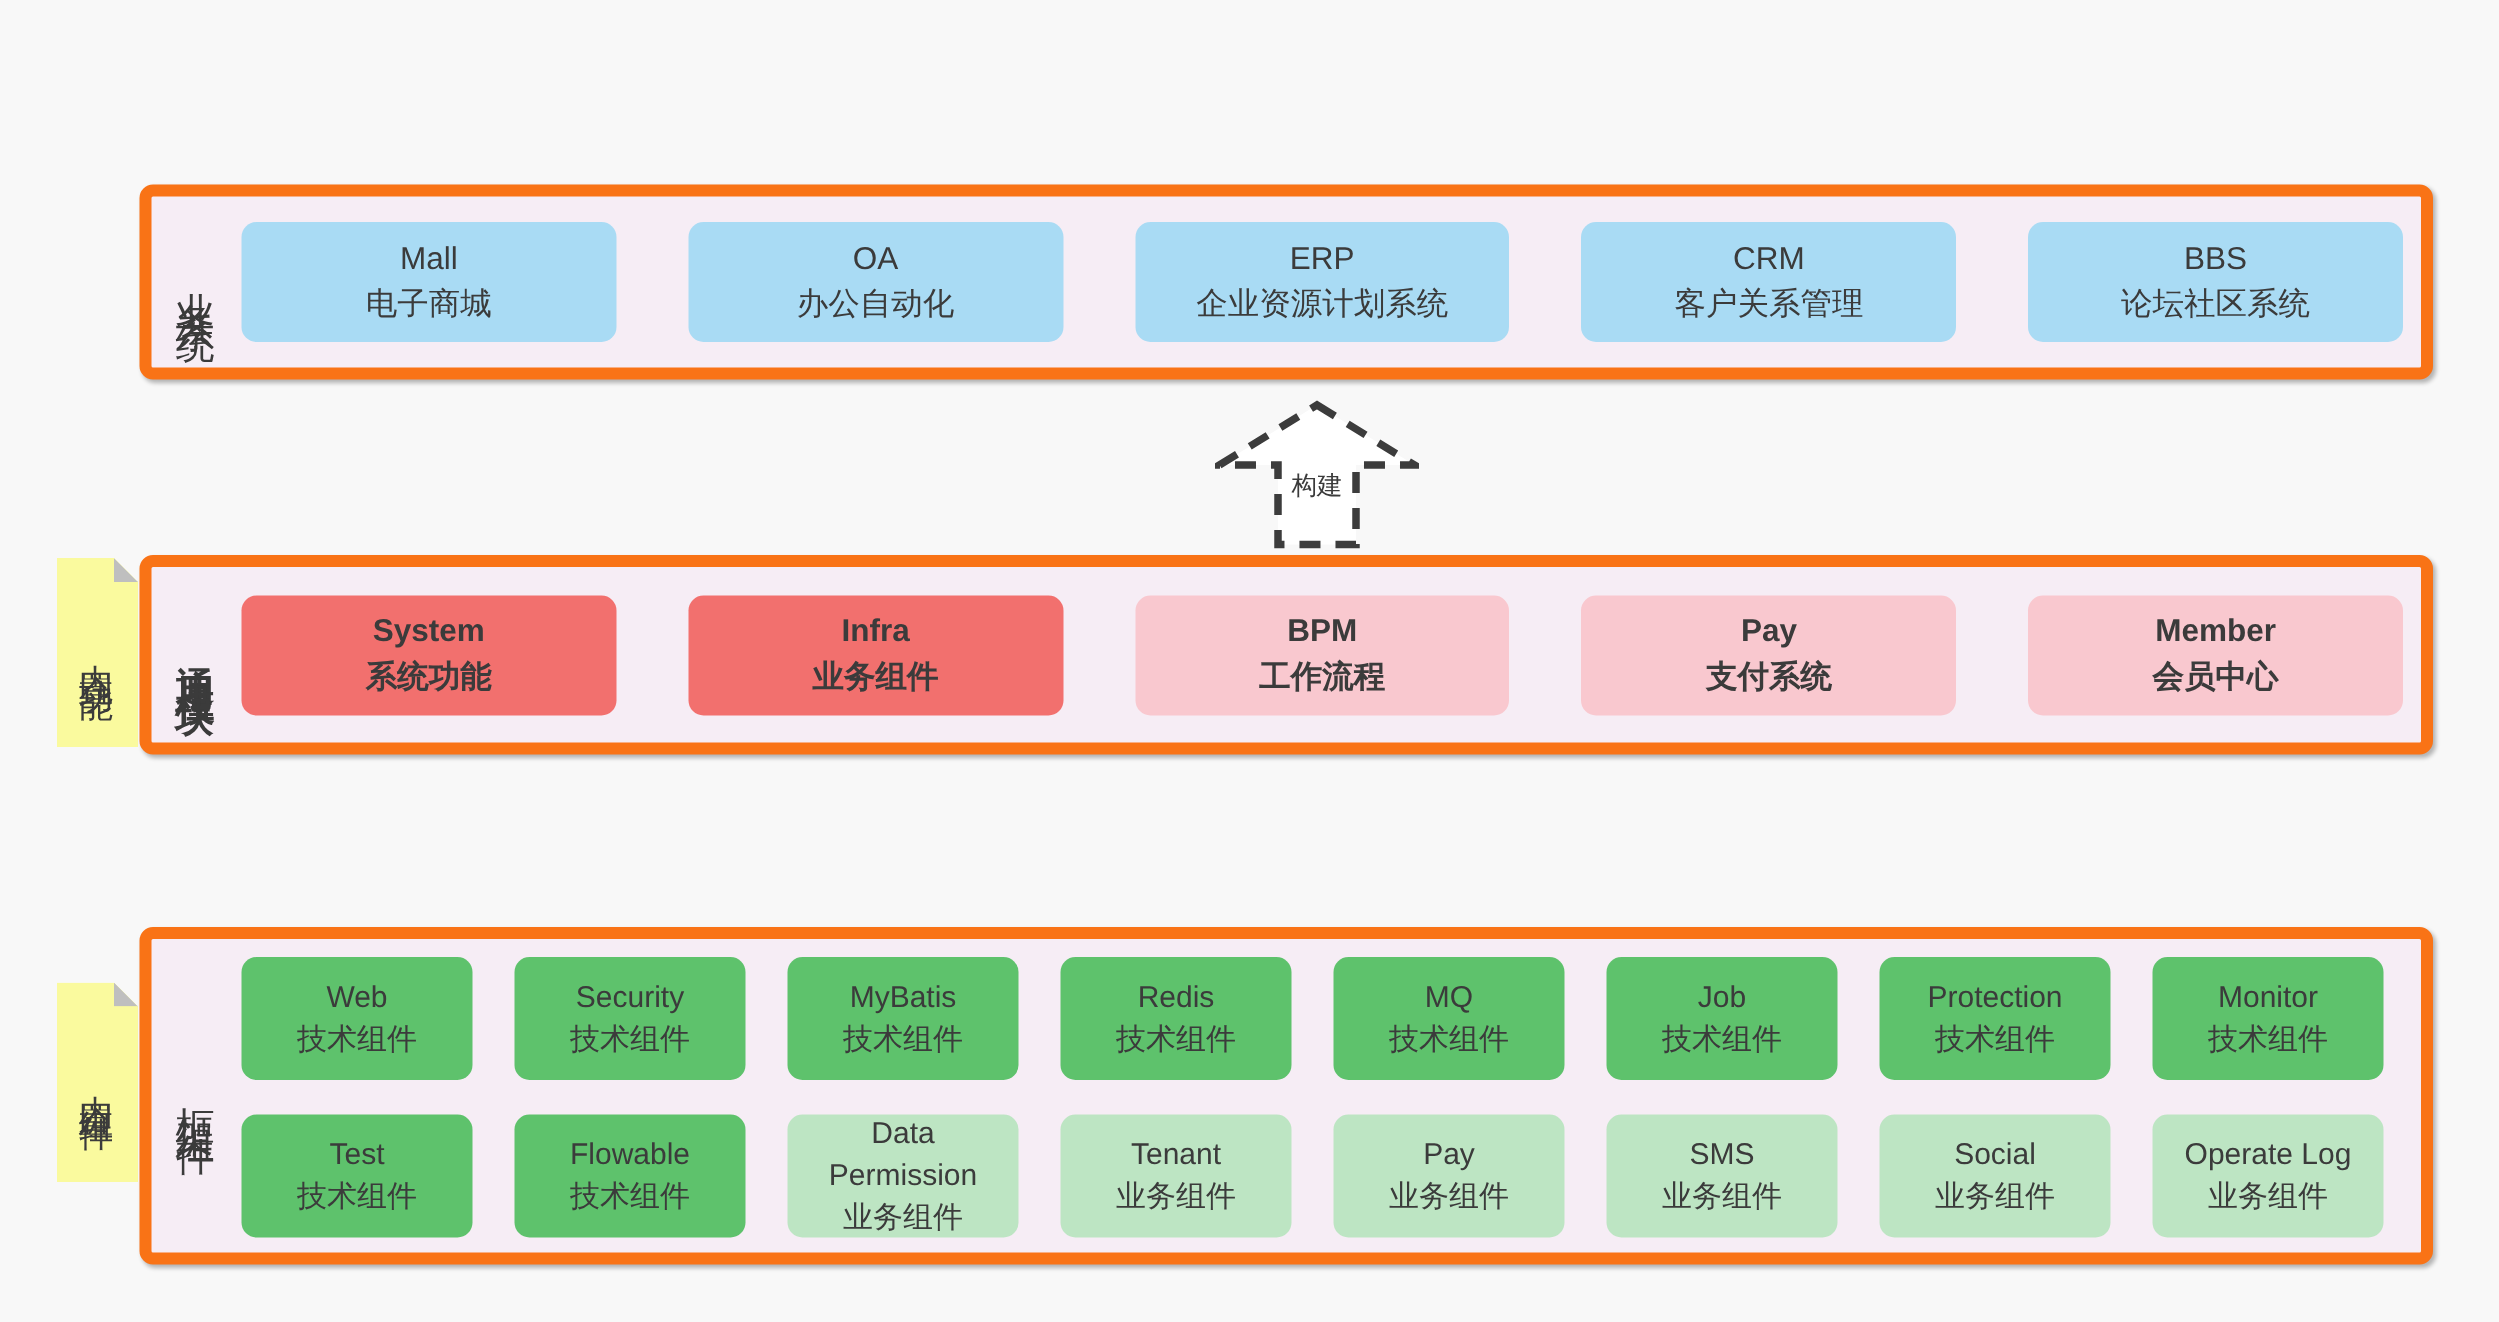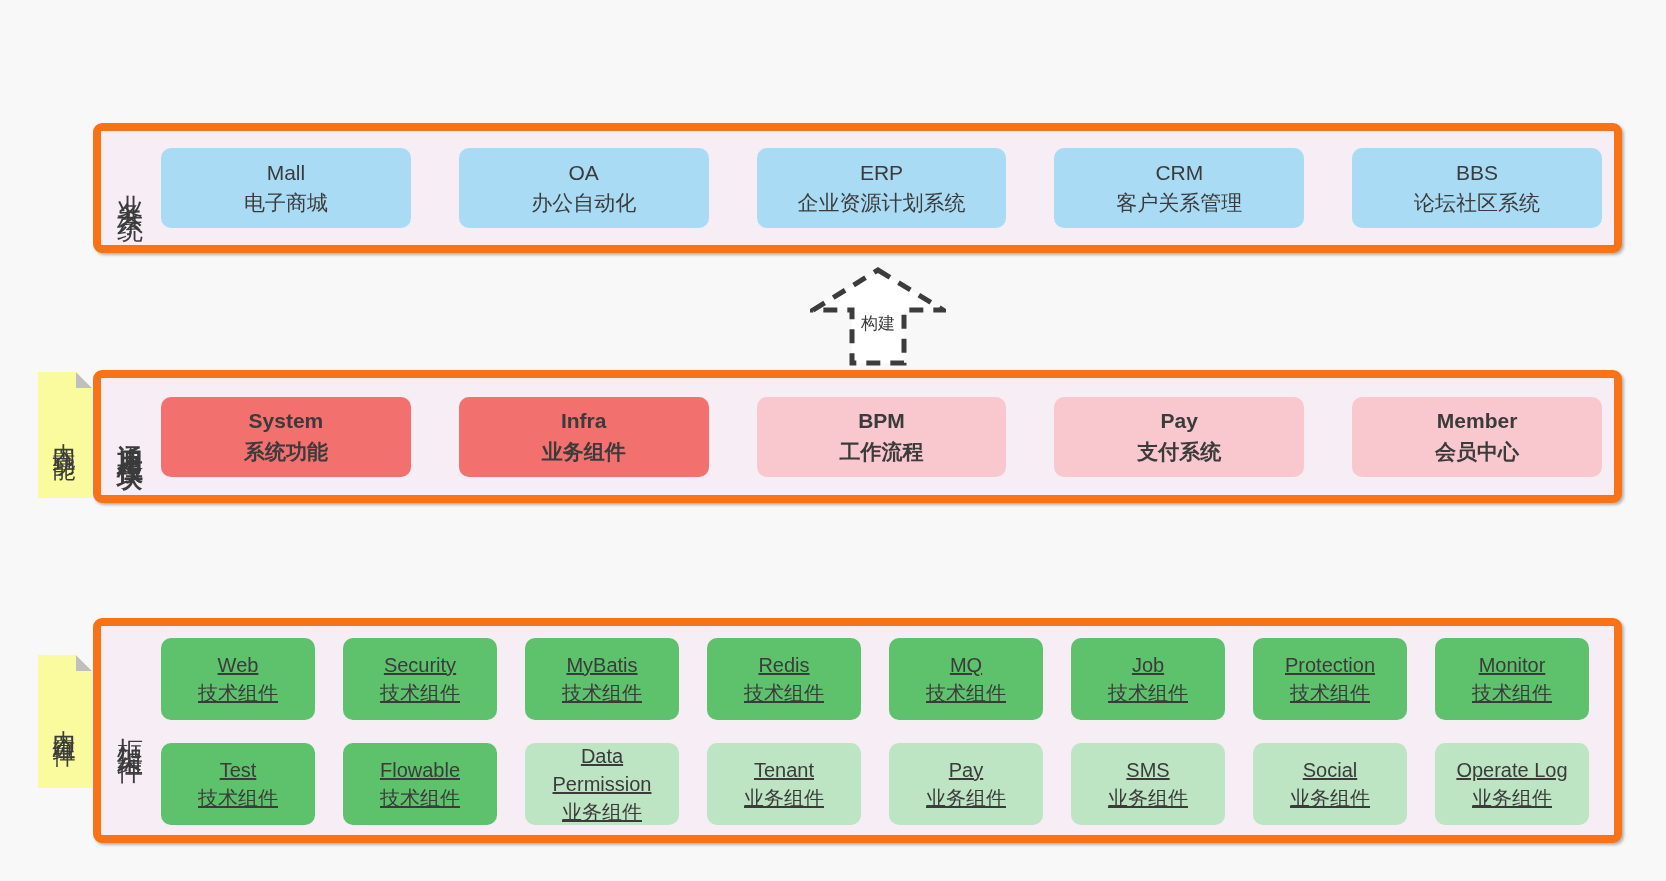--- a/index.html
+++ b/index.html
@@ -29,21 +29,21 @@
   .row { display:flex; }
   .band-1 .row, .band-2 .row { gap:48px; padding-right:12px; }
   .band-3 .rows { gap:23px; padding:20px 25px 18px 0; }
   .band-3 .row { gap:28px; }
   .box {
     flex:1; border-radius:10px;
     display:flex; flex-direction:column; align-items:center; justify-content:center;
     text-align:center; line-height:1.45; font-size:21px;
   }
   .band-1 .box, .band-2 .box { height:80px; }
-  .band-3 .box { height:82px; font-size:20px; line-height:1.4;text-decoration:underline; }
+  .band-3 .box { height:82px; font-size:20px; line-height:1.4; }
   .box .en { display:block; padding:0 8px; }
   .box .cn { display:block; padding:0 4px; }
   .blue  { background:#a9dbf4; }
   .red   { background:#f2706e; }
   .pink  { background:#f9c8cf; }
   .green { background:#5ec26c; }
   .green-light { background:#bde5c3; }
   .note {
     position:absolute; left:38px; width:54px;
     background:#fafa9e;

